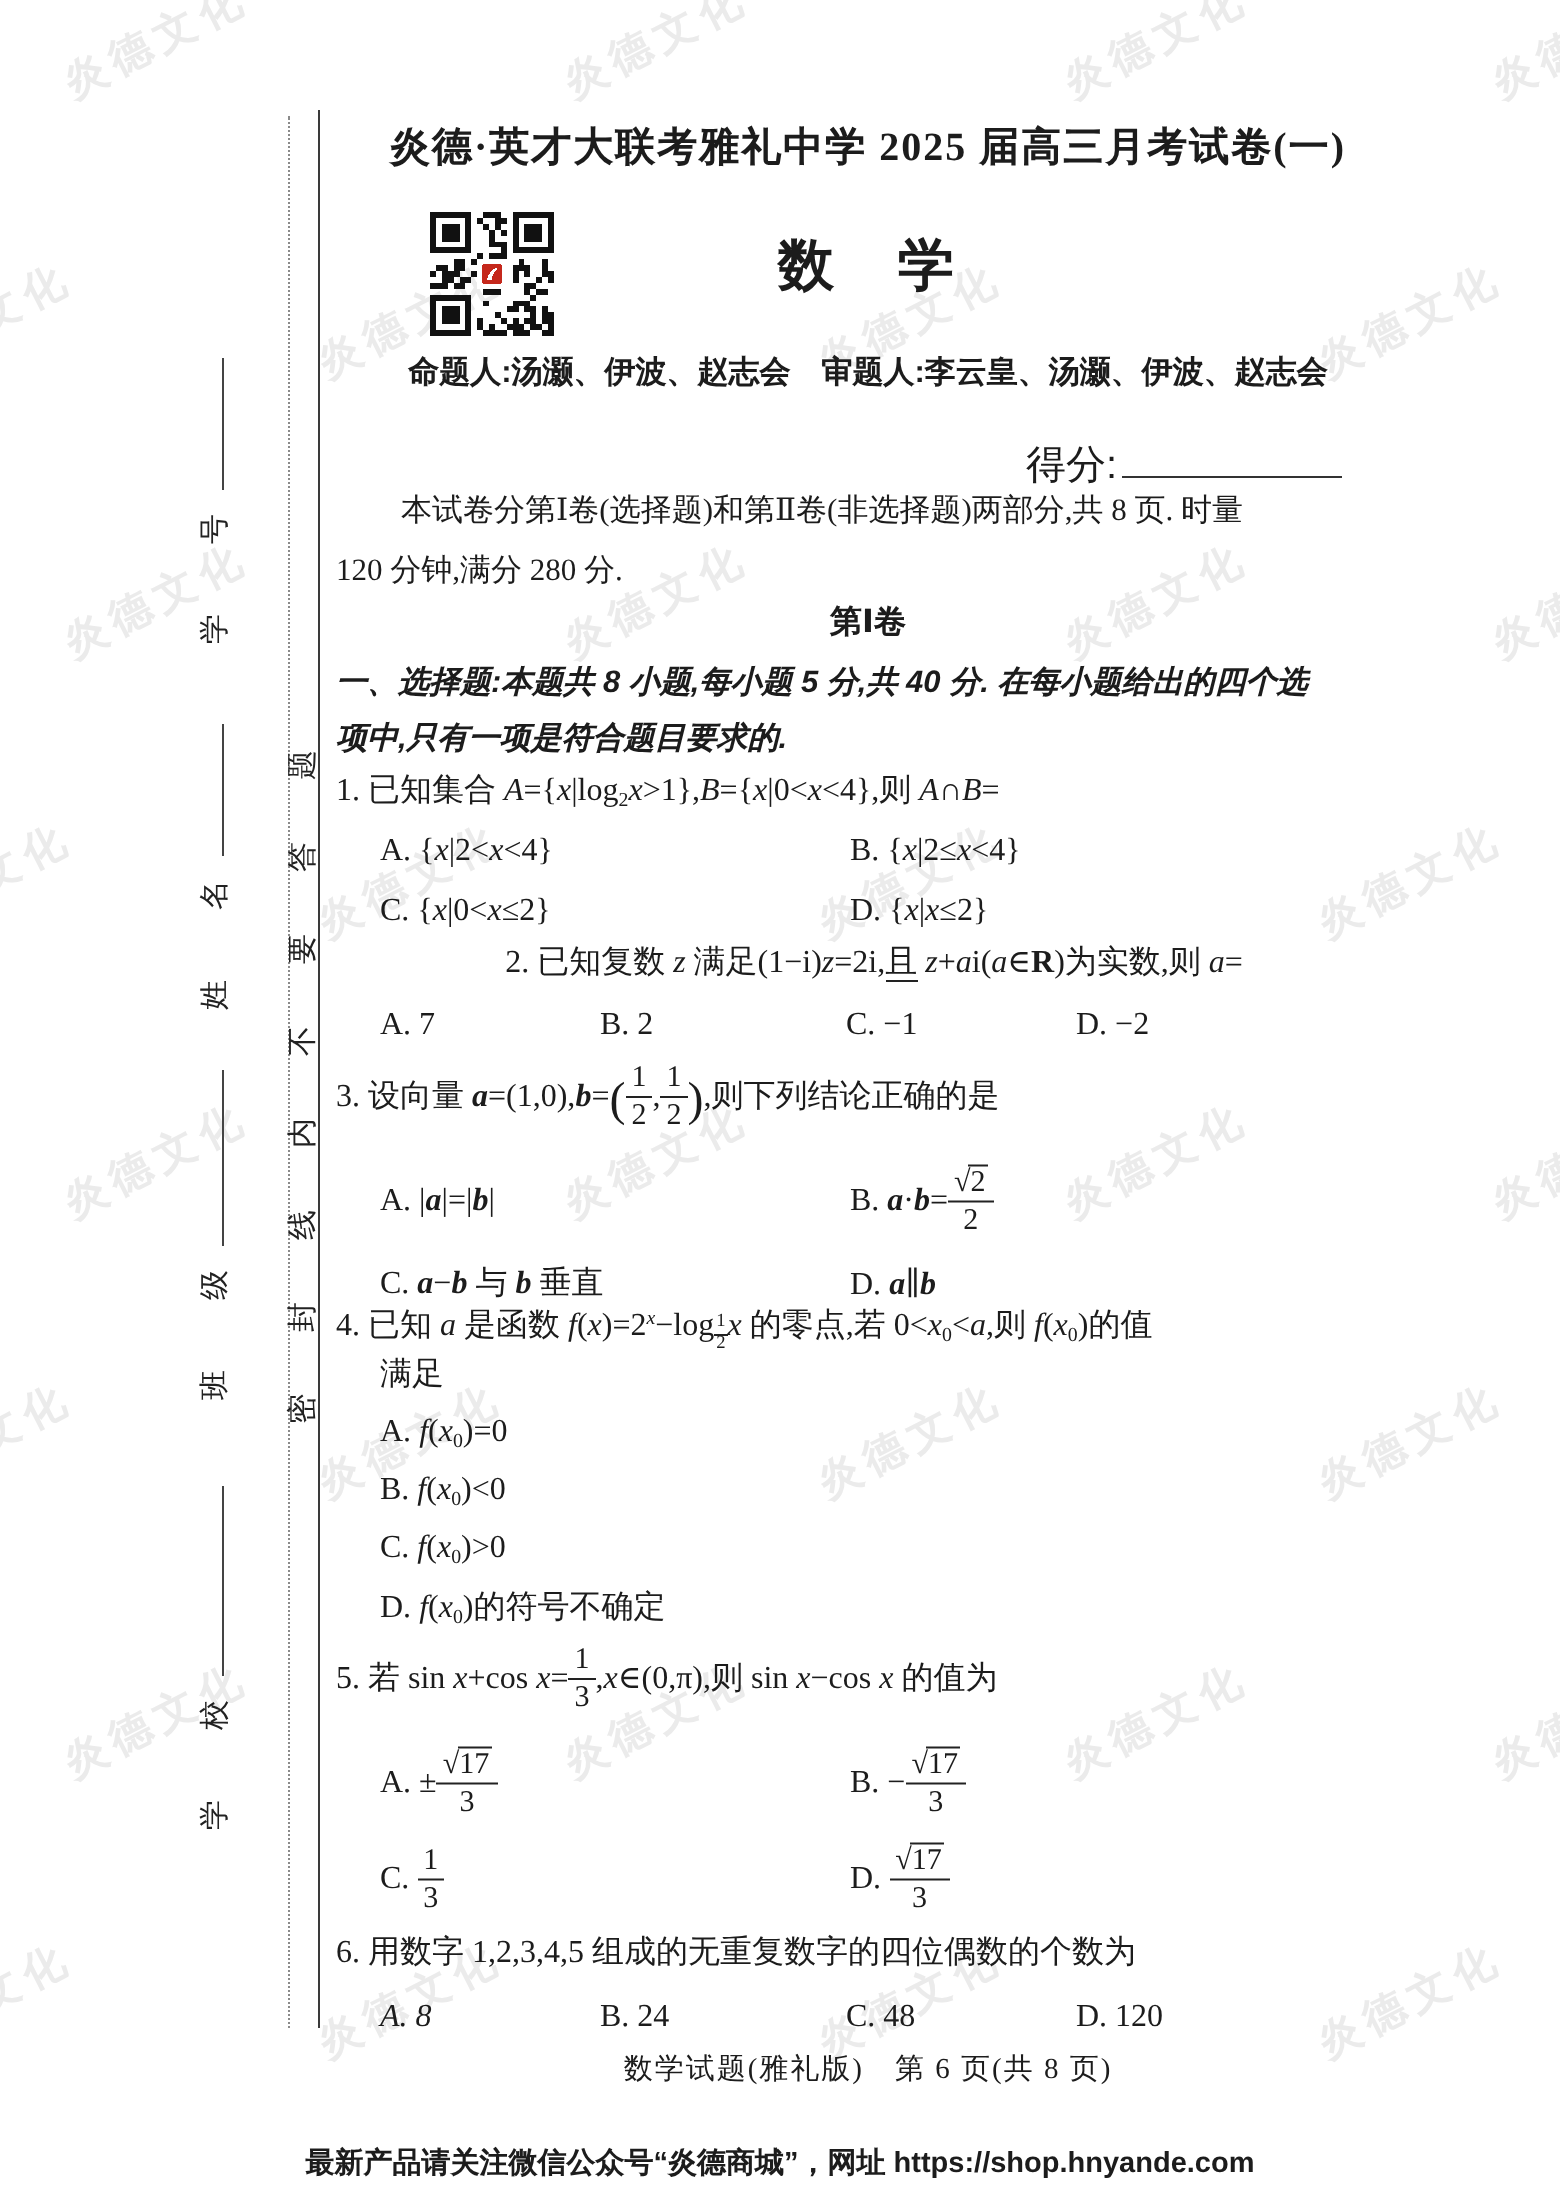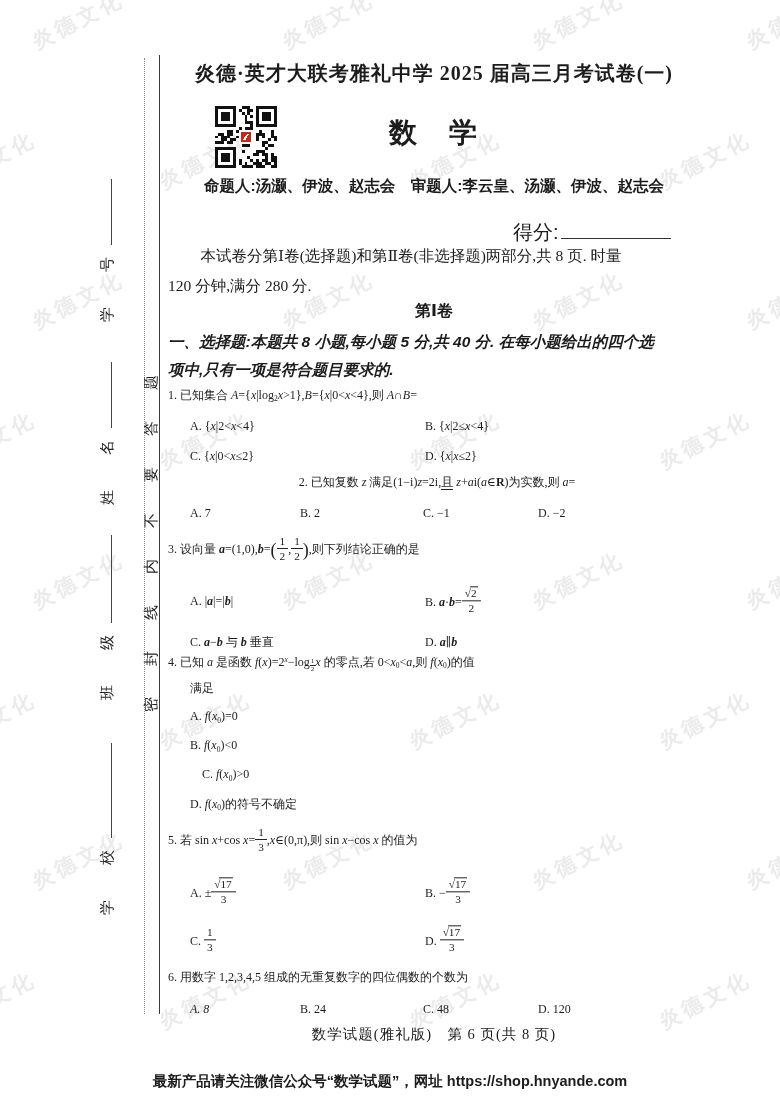--- a/index.html
+++ b/index.html
@@ -50,21 +50,21 @@
   }
   .score { left:345px; top:219px; font-family:"Liberation Sans","DejaVu Sans",sans-serif; font-size:20px; font-weight:normal; }
   .score-line { display:inline-block; width:110px; height:15px; border-bottom:1.4px solid #333; margin-left:2px; }
   .intro { left:0; top:241px; width:536px; font-size:15.5px; line-height:30px; }
   .intro .l1 { text-indent:2.1em; }
   .volume { left:0; top:301px; width:532px; text-align:center; font-size:16px; font-weight:bold;
             font-family:"Liberation Sans","DejaVu Sans",sans-serif; }
   .sec-head { left:0; top:328px; width:538px; font-size:15.5px; font-weight:bold; line-height:28px;
               font-family:"Liberation Sans","DejaVu Sans",sans-serif;font-style:italic; }
   
-  .question { position:absolute; left:0; width:538px; font-size:12px; }
+  .question { position:absolute; left:0; width:538px; font-size:16px; }
   .stem-line { line-height:28px; white-space:nowrap; }
   .stem-line.cont { padding-left:22px; }
   .oprow { position:relative; }
   .opt { position:absolute; top:50%; transform:translateY(-50%); white-space:nowrap; }
   
   .v  { font-family:"Liberation Serif","DejaVu Serif",serif; font-style:italic; }
   .bv { font-weight:bold; }
   .bb { font-weight:bold; }
   .uem { border-bottom:1px solid #222; }
   sub { font-size:0.62em; vertical-align:-0.3em; }
@@ -308,21 +308,21 @@
         <div class="question" style="top: 646px;">
           <div class="stem-line" style="height: 28px; line-height: 28px;">4. 已知 <i class="v">a</i> 是函数 <i class="v">f</i>(<i class="v">x</i>)=2<sup><i class="v">x</i></sup>−log<sub><span class="fr"><span class="fn">1</span><span class="fd">2</span></span></sub><i class="v">x</i> 的零点,若 0&lt;<i class="v">x</i><sub>0</sub>&lt;<i class="v">a</i>,则 <i class="v">f</i>(<i class="v">x</i><sub>0</sub>)的值</div>
           <div class="stem-line cont" style="height: 28px; line-height: 28px;">满足</div>
           <div class="oprow" style="height: 29px;">
             <span class="opt" style="left: 22px;">A. <i class="v">f</i>(<i class="v">x</i><sub>0</sub>)=0</span>
           </div>
           <div class="oprow" style="height: 29px;">
             <span class="opt" style="left: 22px;">B. <i class="v">f</i>(<i class="v">x</i><sub>0</sub>)&lt;0</span>
           </div>
           <div class="oprow" style="height: 29px;">
-            <span class="opt" style="left: 22px; margin-left: 12px;">C. <i class="v">f</i>(<i class="v">x</i><sub>0</sub>)&gt;0</span>
+            <span class="opt" style="left: 22px;">C. <i class="v">f</i>(<i class="v">x</i><sub>0</sub>)&gt;0</span>
           </div>
           <div class="oprow" style="height: 29px;">
             <span class="opt" style="left: 22px;">D. <i class="v">f</i>(<i class="v">x</i><sub>0</sub>)的符号不确定</span>
           </div>
         </div>
         <div class="question" style="top: 814px;">
           <div class="stem-line" style="height: 52px; line-height: 52px;">5. 若 sin <i class="v">x</i>+cos <i class="v">x</i>=<span class="fr"><span class="fn">1</span><span class="fd">3</span></span>,<i class="v">x</i>∈(0,π),则 sin <i class="v">x</i>−cos <i class="v">x</i> 的值为</div>
           <div class="oprow" style="height: 52px;">
             <span class="opt" style="left: 22px;">A. ±<span class="fr"><span class="fn"><span class="sq"><span class="sg">√</span><span class="sb">17</span></span></span><span class="fd">3</span></span></span>
             <span class="opt" style="left: 257px;">B. −<span class="fr"><span class="fn"><span class="sq"><span class="sg">√</span><span class="sb">17</span></span></span><span class="fd">3</span></span></span>
@@ -339,14 +339,14 @@
             <span class="opt" style="left: 132px;">B. 24</span>
             <span class="opt" style="left: 255px;">C. 48</span>
             <span class="opt" style="left: 370px;">D. 120</span>
           </div>
         </div>
       </div>
 
     <div class="abs page-label">数学试题(雅礼版)　第 6 页(共 8 页)</div>
   </div>
 
-  <div class="promo">最新产品请关注微信公众号“数学试题”，网址 https://shop.hnyande.com</div>
+  <div class="promo">最新产品请关注微信公众号“炎德商城”，网址 https://shop.hnyande.com</div>
 </div>
 
 </body></html>

